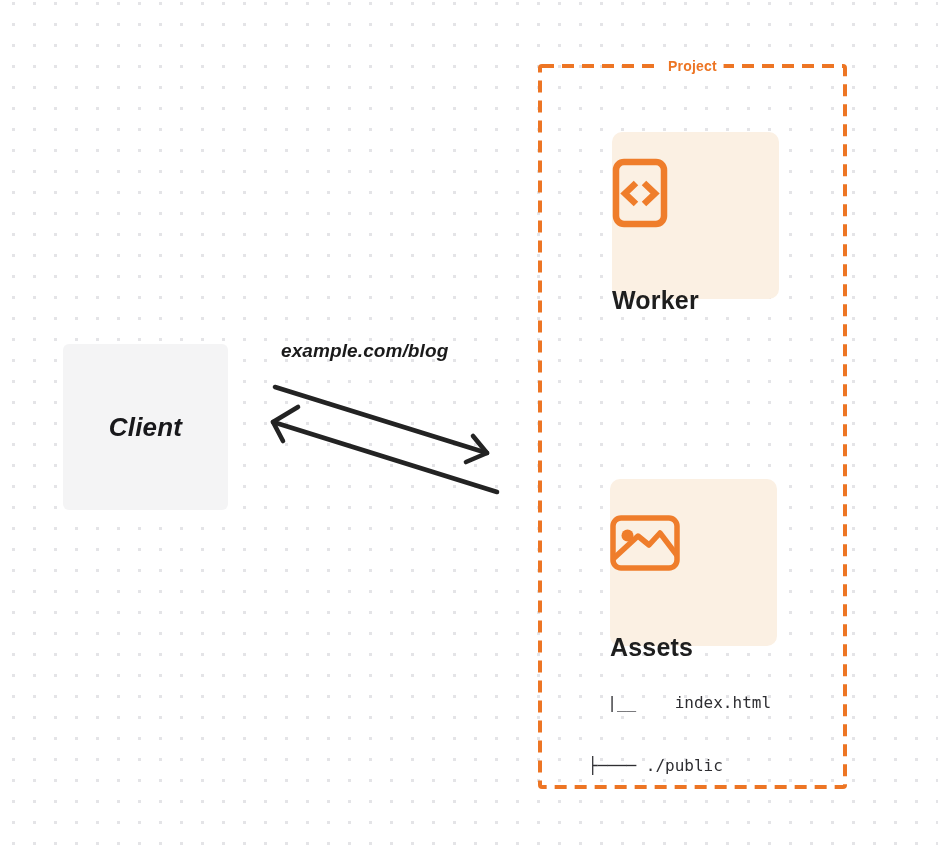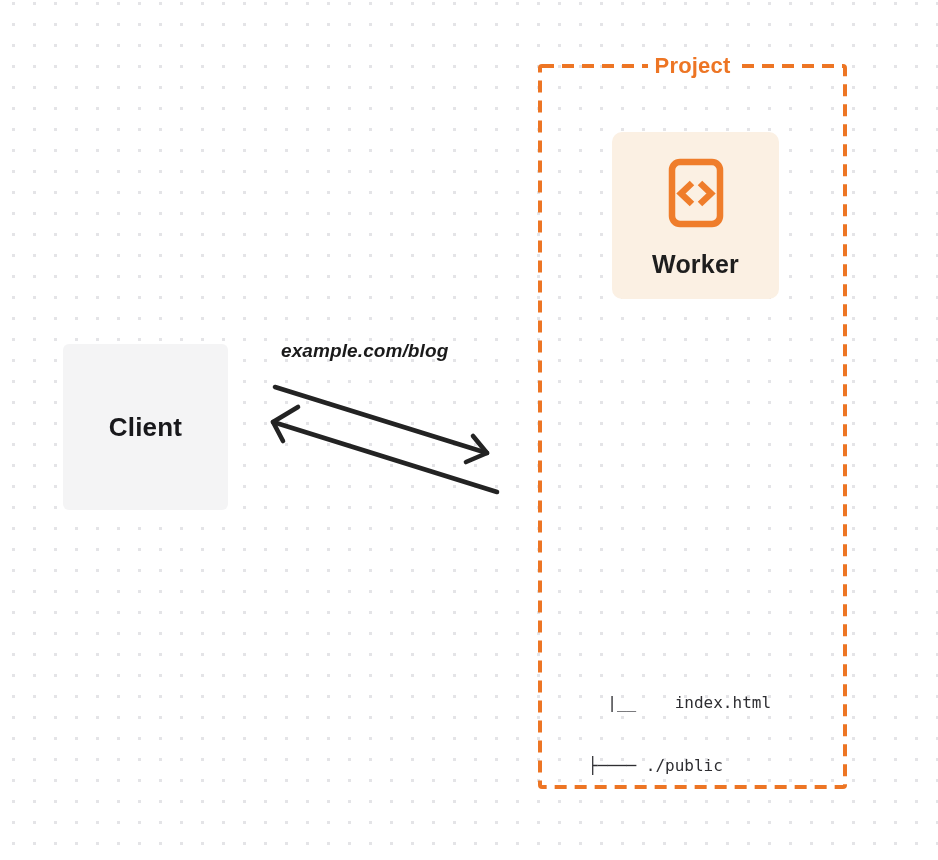--- a/index.html
+++ b/index.html
@@ -24,20 +24,21 @@
     position: absolute;
     left: 63px; top: 344px;
     width: 165px; height: 166px;
     background: #F4F4F5;
     border-radius: 6px;
     display: flex; align-items: center; justify-content: center;
   }
   .client-label {
     font-size: 26px; font-weight: 700; color: #18181B;
     letter-spacing: 0.2px;
+    font-style: italic;
   }
 
   
   .request-label {
     position: absolute;
     left: 281px; top: 340px;
     font-size: 19px; font-weight: 700; color: #1A1A1A;
     letter-spacing: 0.1px;
     font-style: italic;
   }
@@ -59,33 +60,33 @@
     position: absolute; left: -2px; top: -2px;
     width: 309px; height: 725px;
     overflow: visible;
   }
   .project-label {
     position: absolute;
     left: 50%; top: 0;
     transform: translate(-50%, -50%);
     background: #FFFFFF;
     padding: 0 7px;
-    font-size: 22px; font-weight: 700;
+    font-size: 14px; font-weight: 700;
     color: #ED7524;
     letter-spacing: 0.2px;
     white-space: nowrap;
   }
 
   
   .node-card {
     position: absolute;
     width: 167px; height: 167px;
     background: #FBF0E3;
     border-radius: 10px;
-    display: flex; flex-direction: column; align-items: center;
+    display: flex; flex-direction: column;  gap: 36px;
   }
   .worker-card { left: 72px; top: 66px; }   
   .assets-card { left: 70px; top: 413px; }
   .node-icon { flex: 0 0 auto; }
   .worker-card .node-icon { margin-top: 26px; }
   .assets-card .node-icon { margin-top: 36px; }
   .node-label {
     font-size: 25px; font-weight: 700; color: #1E1E1E;
     letter-spacing: 0.2px;
   }
@@ -137,20 +138,33 @@
 
     <div class="node-card worker-card">
       <svg class="node-icon" width="56" height="70" viewBox="0 0 56 70" aria-hidden="true">
         <rect x="4" y="4" width="48" height="62" rx="8" fill="none" stroke="#EF7D2B" stroke-width="6.5"></rect>
         <polyline points="24,25 13,35.5 24,46" fill="none" stroke="#EF7D2B" stroke-width="6.5" stroke-linecap="butt" stroke-linejoin="miter"></polyline>
         <polyline points="32,25 43,35.5 32,46" fill="none" stroke="#EF7D2B" stroke-width="6.5" stroke-linecap="butt" stroke-linejoin="miter"></polyline>
       </svg>
       <span class="node-label">Worker</span>
     </div>
 
+    <div class="node-card assets-card">
+      <svg class="node-icon" width="70" height="56" viewBox="0 0 70 56" aria-hidden="true">
+        <defs>
+          <clipPath id="imgclip">
+              <rect x="3" y="3" width="64" height="50" rx="8"></rect>
+            </clipPath>
+        </defs>
+        <rect x="3" y="3" width="64" height="50" rx="8" fill="none" stroke="#EF7D2B" stroke-width="5.5"></rect>
+        <circle cx="17.5" cy="20.5" r="6" fill="#EF7D2B"></circle>
+        <path d="M2,45 L28,21 L39,30 L50,18 L69,43" fill="none" stroke="#EF7D2B" stroke-width="5.5" stroke-linecap="round" stroke-linejoin="round" clip-path="url(#imgclip)"></path>
+      </svg>
+      <span class="node-label">Assets</span>
+    </div>
 
     <div class="file-tree">
       <div>  |__    index.html</div>
       <div>├──── ./public</div>
       
     </div>
   </div>
 
 </div>
 

